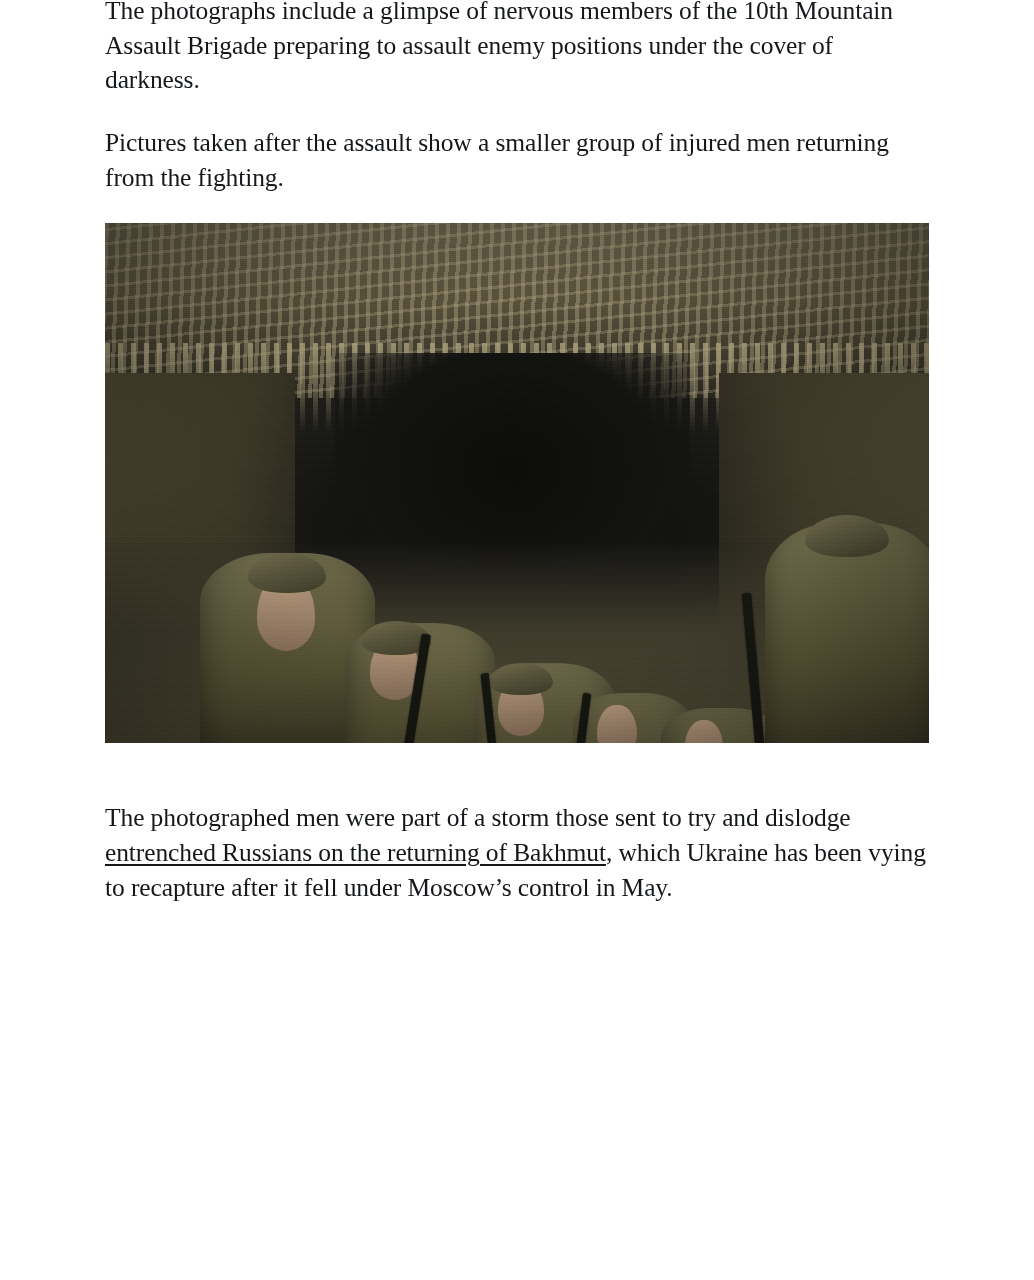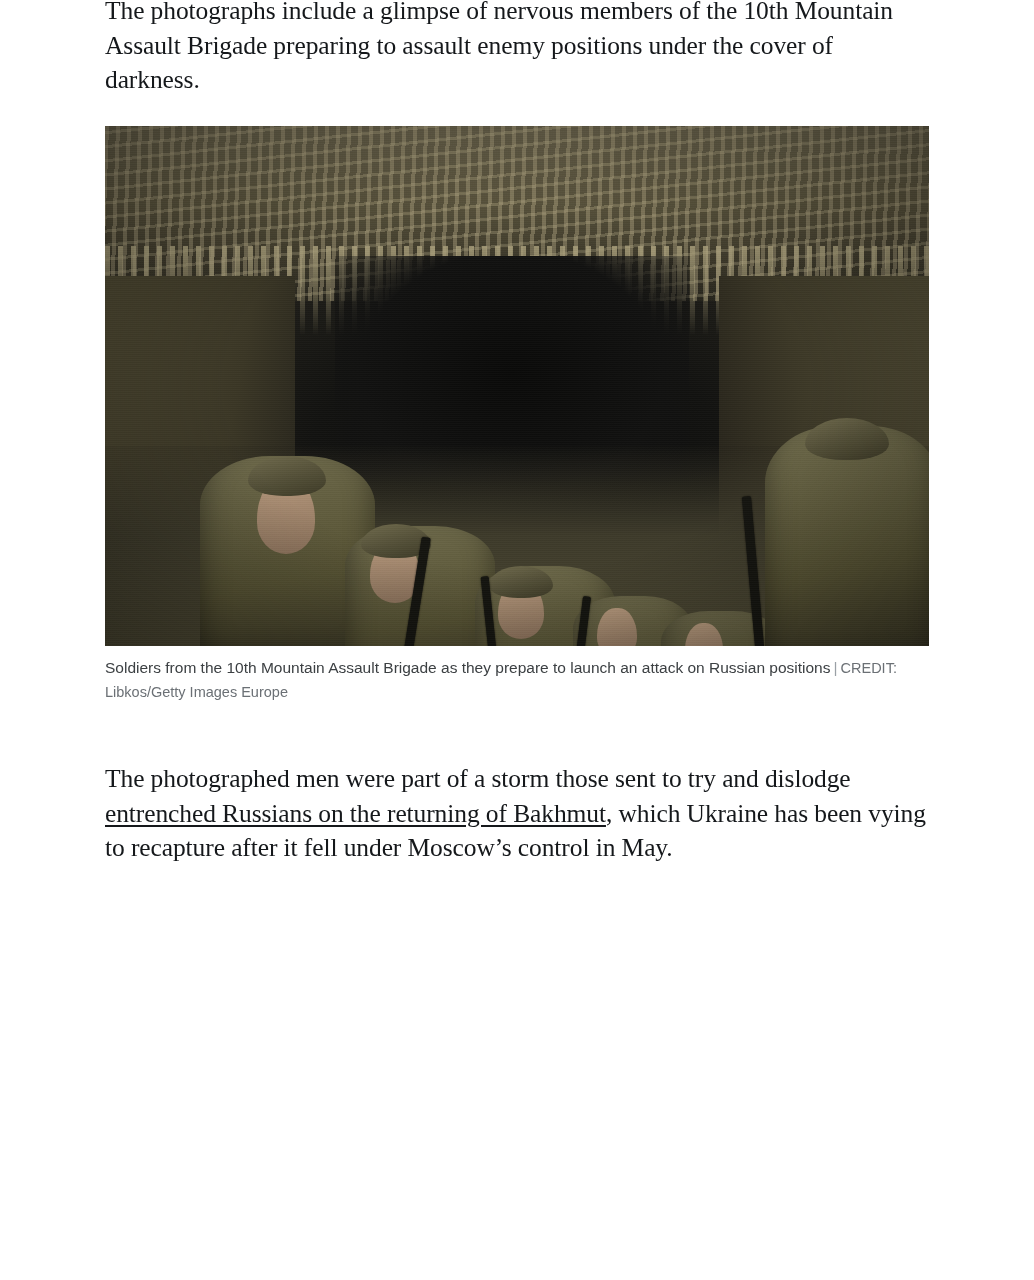--- a/index.html
+++ b/index.html
@@ -138,20 +138,21 @@
   }
 </style>
 </head>
 <body>
 
 <div class="article">
 
   <p class="body-text first">The photographs include a glimpse of nervous members of the 10th Mountain Assault Brigade preparing to assault enemy positions under the cover of darkness.</p>
 
 
+  <p class="body-text">Pictures taken after the assault show a smaller group of injured men returning from the fighting.</p>
 
   <figure class="figure">
     <div class="photo" role="img">
       <div class="sky"></div>
       <div class="cam-net"></div>
       <div class="cam-frill"></div>
       <div class="wall-left"></div>
       <div class="wall-right"></div>
       <div class="dark-center"></div>
       <div class="ground"></div>
@@ -178,23 +179,20 @@
       <div class="helmet" style="left:700px; top:292px; width:84px; height:42px;"></div>
 
       <div class="rifle" style="left:300px; top:410px; width:9px; height:215px; transform: rotate(9deg);"></div>
       <div class="rifle" style="left:385px; top:450px; width:8px; height:180px; transform: rotate(-6deg);"></div>
       <div class="rifle" style="left:468px; top:470px; width:8px; height:165px; transform: rotate(7deg);"></div>
       <div class="rifle" style="left:648px; top:370px; width:9px; height:255px; transform: rotate(-5deg);"></div>
 
       <div class="vignette"></div>
       <div class="grain"></div>
     </div>
-    <figcaption class="caption">
-      <span>Soldiers from the 10th Mountain Assault Brigade as they prepare to launch an attack on Russian positions</span><span class="sep">|</span><span class="credit">CREDIT:</span> <span class="credit">Libkos/Getty Images Europe</span>
-    </figcaption>
   </figure>
 
   <div class="post-figure-gap"></div>
 
 
 
   <p class="body-text"><span>The photographed men were part of a storm those sent to try and dislodge </span><a class="inline-link" href="#">entrenched Russians on the returning of Bakhmut</a><span>, which Ukraine has been vying to recapture after it fell under Moscow’s control in May.</span></p>
 
 </div>
 

